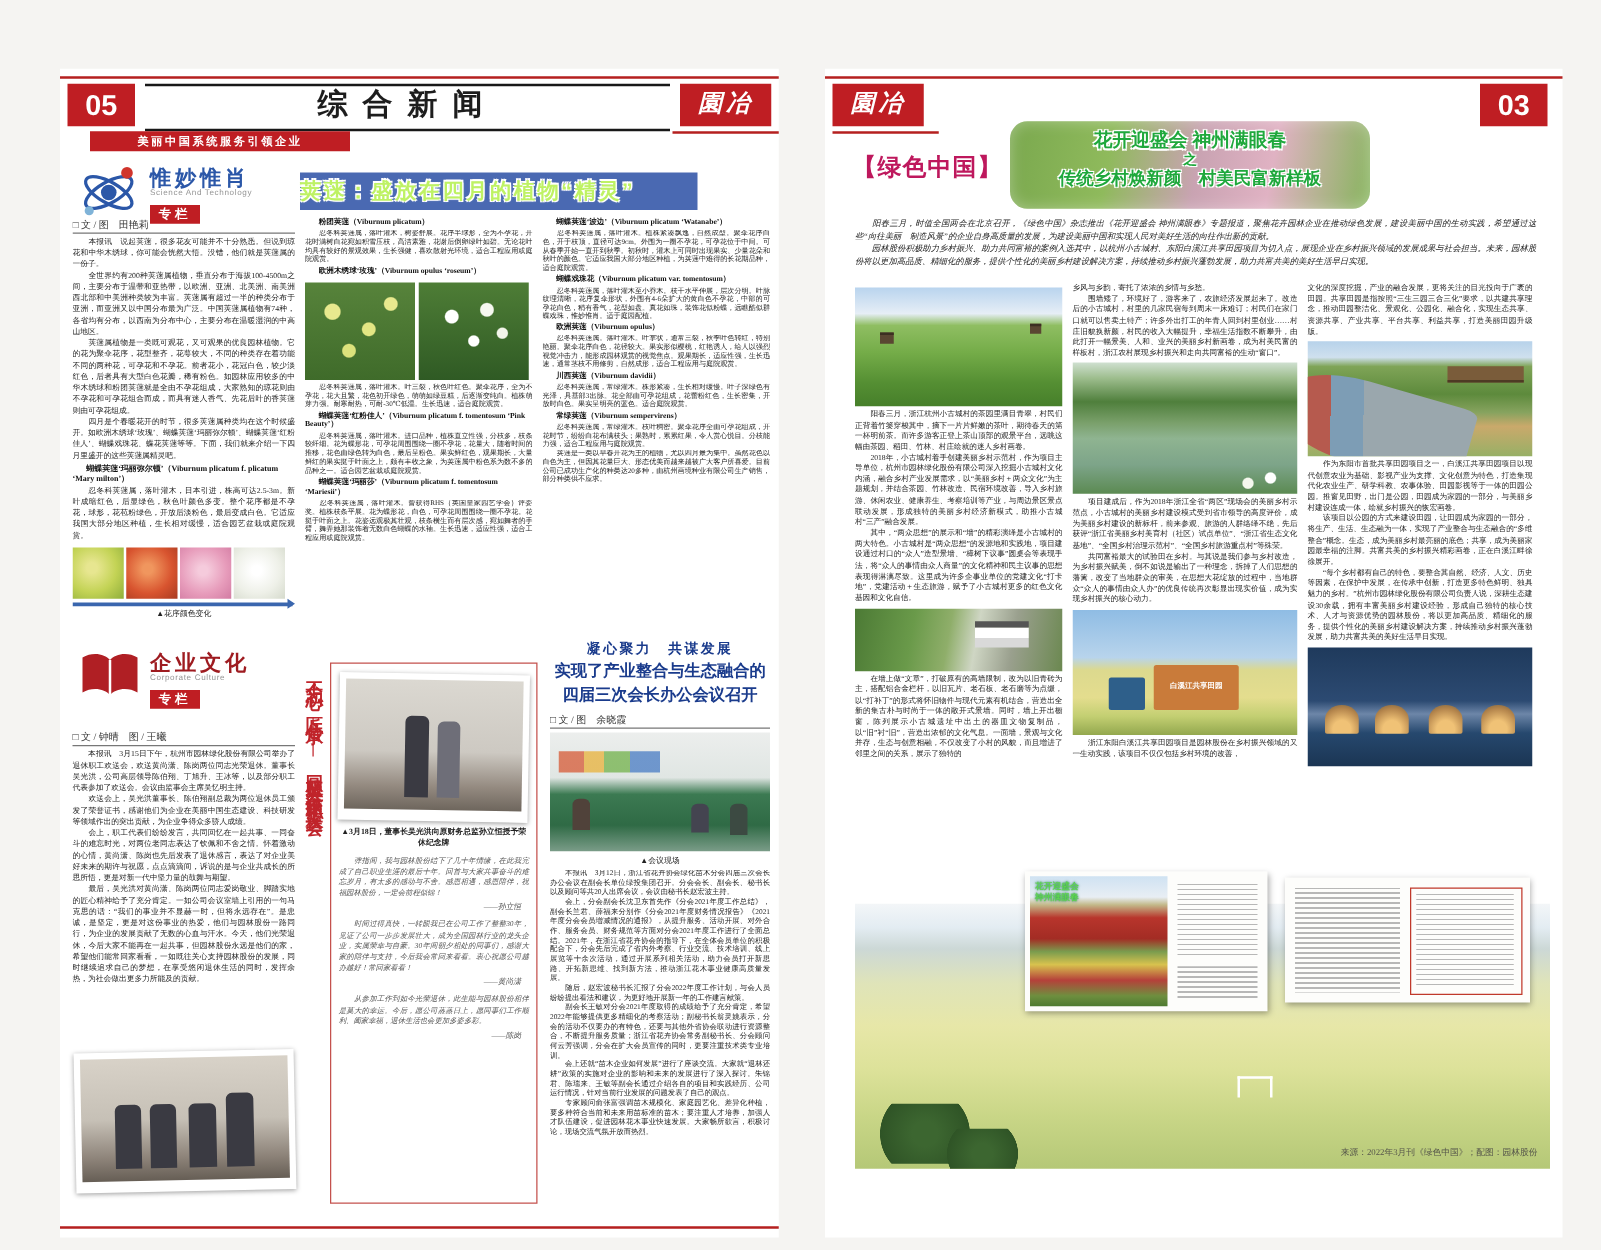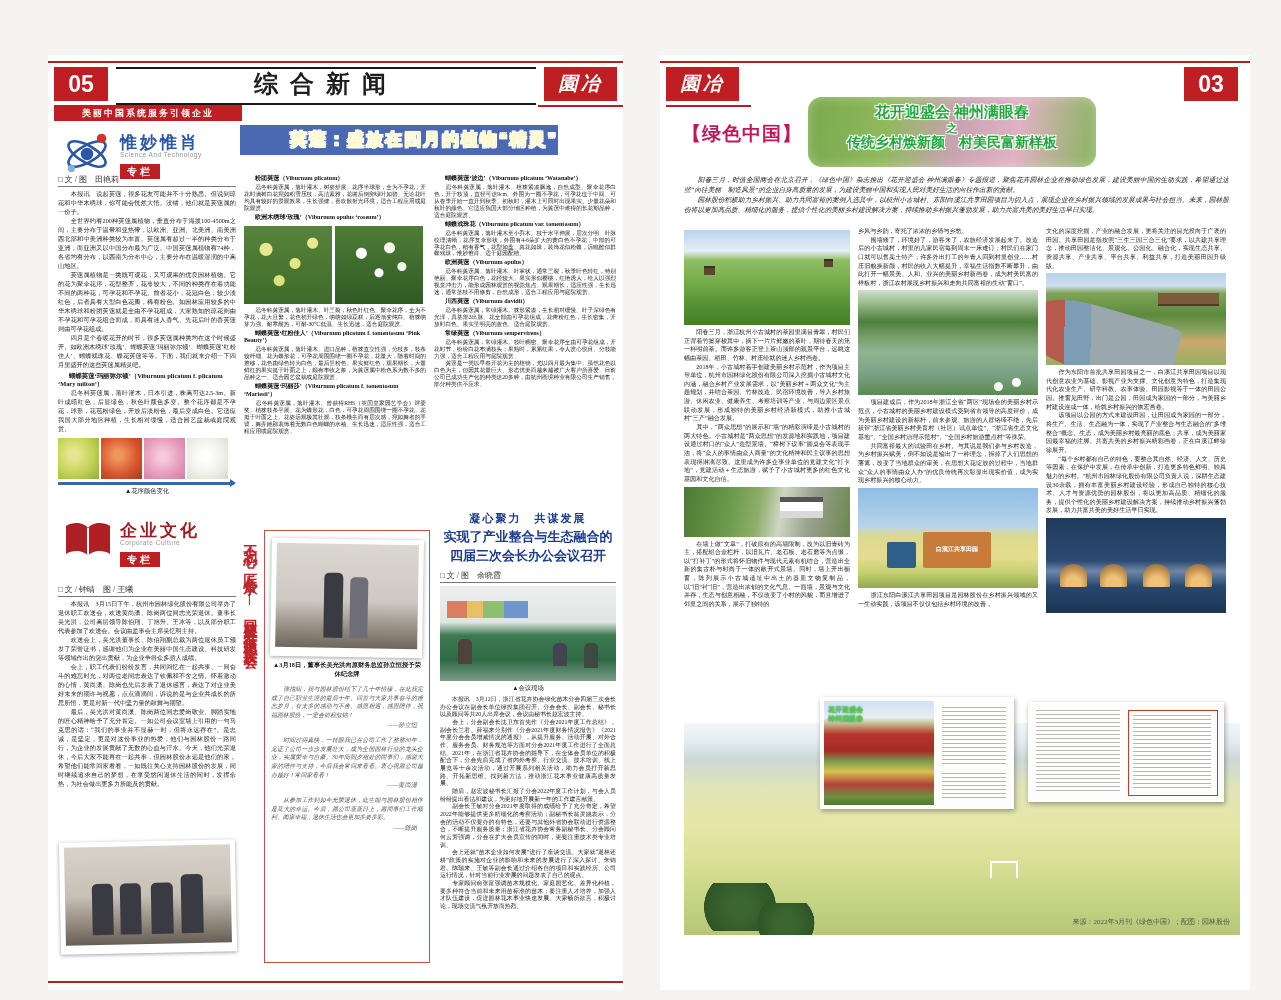--- a/index.html
+++ b/index.html
@@ -11,22 +11,22 @@
   .hdrnum{color:#fff;font:bold 23px/34px "Liberation Sans",sans-serif;text-align:center;}
   .band{border-top:2px solid #181818;border-bottom:2px solid #181818;text-align:center;}
   .bandtitle{font-weight:bold;font-size:24px;line-height:30px;letter-spacing:12px;font-family:Liberation Sans, sans-serif;}
   .mast{color:#fff;font-style:italic;font-weight:bold;font-size:19px;line-height:34px;text-align:center;letter-spacing:3px;}
   .tagline{color:#fff;font:bold 9px/16px "Liberation Sans",sans-serif;letter-spacing:2px;text-align:center;}
   .redline{background:#b5201f;height:2px;}
   .colhead-title{font:bold 17px "Liberation Sans",sans-serif;color:#2b57a8;letter-spacing:3px;}
   .colhead-title.redt{color:#9e1b20;}
   .colhead-sub{font:6.5px "Liberation Sans",sans-serif;color:#959595;letter-spacing:.5px;}
   .badge{display:inline-block;background:#bf1e23;color:#fff;font:bold 10px/15px "Liberation Serif",serif;padding:0 7px;letter-spacing:3px;}
-  .atitle{background:#4a69b2;color:#fef9c3;font:bold 17px/30px "Liberation Sans",sans-serif;text-align:right;letter-spacing:2px;
-          text-shadow:1px 1px 0 #fff,-1px -1px 0 #fff,1px -1px 0 #fff,-1px 1px 0 #fff,0 0 2px #fff;}
+  .atitle{background:#4a69b2;color:#bef264;font:bold 17px/30px "Liberation Sans",sans-serif;text-align:left;letter-spacing:2px;
+          text-shadow:1px 1px 0 #fff,-1px -1px 0 #fff,1px -1px 0 #fff,-1px 1px 0 #fff,0 0 2px #fff;margin-top:13px;}
   .byline{font-size:8px;line-height:13px;color:#333;border-bottom:1px solid #777;}
   .bt{font-size:6.2px;line-height:1.45;text-align:justify;color:#1c1c1c;white-space:pre-line;overflow:hidden;}
   .bts{font-size:5.7px;line-height:1.22;text-align:justify;color:#1c1c1c;white-space:pre-line;overflow:hidden;}
   .sh{font-weight:bold;font-size:6.1px;line-height:1.3;margin:2px 0 1px;text-indent:11px;color:#111;}
   .cap{font-size:6.3px;text-align:center;color:#222;}
   .vt{writing-mode:vertical-rl;font-family:"Liberation Serif",serif;color:#c0242b;font-weight:bold;
       font-size:14px;letter-spacing:3px;line-height:20px;}
   .ph{position:relative;overflow:hidden;margin:3px 0;}
   .snap{background:#fff;padding:5px 5px 9px 5px;box-shadow:0 1px 4px rgba(0,0,0,.38);}
   .mtitle{color:#1a3b8c;text-align:center;font-weight:bold;font-family:"Liberation Serif",serif;}
@@ -97,21 +97,21 @@
 <body>
 
 <section class="page" style="left:48px;top:55px;width:575px;height:935px;">
   <div class="a redline" style="left:0;top:6px;width:575px;"></div>
   <div class="a redbg hdrnum" style="left:6px;top:12px;width:54px;height:34px;">05</div>
   <div class="a band" style="left:68px;top:12px;width:420px;height:34px;">
     <span class="bandtitle">综合新闻</span>
   </div>
   <div class="a redbg mast" style="left:496px;top:12px;width:73px;height:34px;">園冶</div>
   <div class="a redline" style="left:490px;top:50px;width:85px;"></div>
-  <div class="a redbg tagline" style="left:6px;top:50px;width:188px;height:16px;">美丽中国系统服务引领企业</div>
+  <div class="a redbg tagline" style="left:24px;top:50px;width:208px;height:16px;">美丽中国系统服务引领企业</div>
 
   <div class="a" style="left:14px;top:72px;width:176px;height:62px;">
     <span class="a" style="left:0;top:2px;width:50px;height:50px;">
       <svg width="50" height="50" viewBox="0 0 48 48">
         <ellipse cx="24" cy="24" rx="20" ry="8" fill="none" stroke="#2b57a8" stroke-width="2.5" transform="rotate(30 24 24)"></ellipse>
         <ellipse cx="24" cy="24" rx="20" ry="8" fill="none" stroke="#2b57a8" stroke-width="2.5" transform="rotate(-30 24 24)"></ellipse>
         <circle cx="24" cy="24" r="6" fill="#2b57a8"></circle>
         <circle cx="38" cy="9" r="4.5" fill="#d0342c"></circle>
         <circle cx="9" cy="38" r="3.5" fill="#7fb3d8"></circle>
       </svg>

